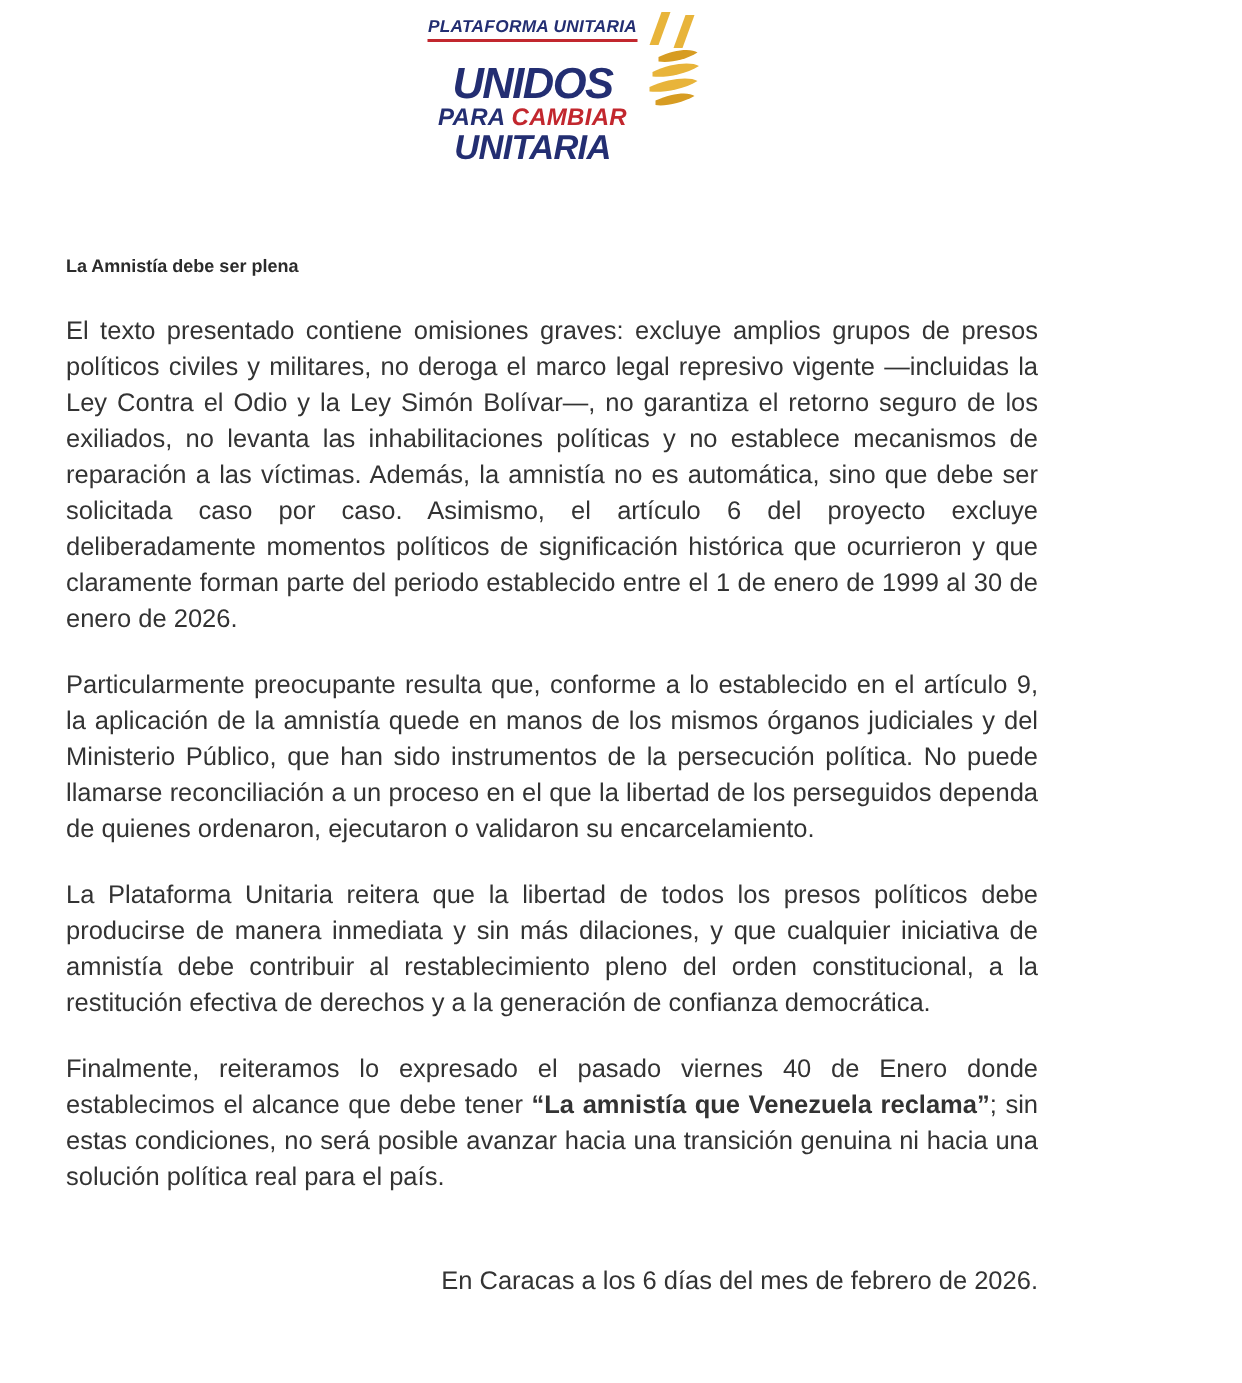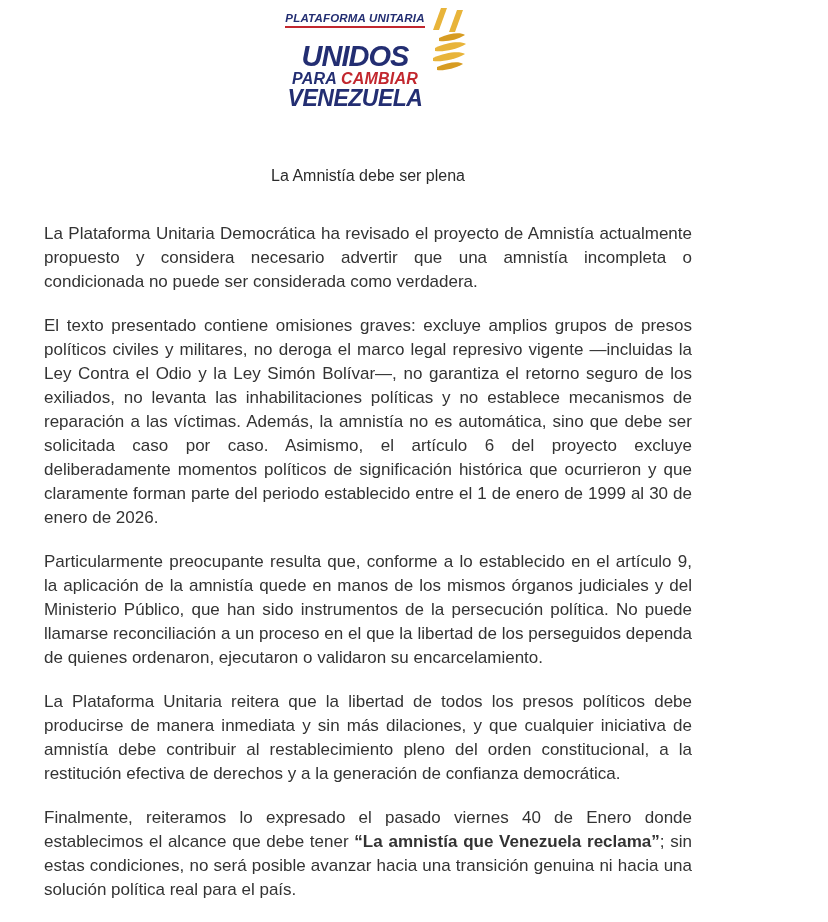--- a/index.html
+++ b/index.html
@@ -46,22 +46,22 @@
   }
   .logo-hand .y{fill:var(--yellow);}
   .logo-hand .yd{fill:var(--yellow-dark);}
 
   
   .doc{
     padding:0 44px;
   }
   .doc-title{
     margin:54px 0 0 0;
-    text-align:center;
-    font-size:16px;font-weight:normal;color:#2b2b2b;
+    text-align:left;
+    font-size:12px;font-weight:bold;color:#2b2b2b;
     line-height:24px;
   }
   .doc p.par{
     margin:20px 0 0 0;
     font-size:17px;line-height:24px;
     text-align:justify;
     color:var(--ink);
   }
   .doc p.par.first{margin-top:34px;}
   .doc .closing{
@@ -76,38 +76,37 @@
 
 <div class="page">
 
   <div class="logo-wrap">
     <div class="logo-inner">
       <div>
         <span class="logo-top">PLATAFORMA UNITARIA</span>
       </div>
       <div class="logo-unidos">UNIDOS</div>
       <div class="logo-mid"><span>PARA </span><span class="cambiar">CAMBIAR</span></div>
-      <div class="logo-venezuela">VENEZUELA</div>
+      <div class="logo-venezuela">UNITARIA</div>
       <svg class="logo-hand" viewBox="0 0 42 68" aria-hidden="true">
 
         <path class="y" d="M8 24 L16 2 L22 2 L14 24 Z"></path>
         <path class="y" d="M24 26 L32 4 L38 4 L30 26 Z"></path>
 
         <path class="yd" d="M14 32 C 24 27, 36 26, 40 29 C 32 34, 22 36, 14 35 Z"></path>
         <path class="y" d="M10 42 C 22 36, 36 35, 41 38 C 31 44, 18 46, 10 45 Z"></path>
         <path class="y" d="M8 52 C 21 46, 35 45, 40 48 C 30 54, 16 56, 8 55 Z"></path>
         <path class="yd" d="M12 61 C 23 56, 34 55, 38 58 C 29 63, 18 65, 12 64 Z"></path>
       </svg>
     </div>
   </div>
 
   <div class="doc">
     <h1 class="doc-title">La Amnistía debe ser plena</h1>
 
-    <p class="par first">La Plataforma Unitaria Democrática ha revisado el proyecto de Amnistía actualmente propuesto y considera necesario advertir que una amnistía incompleta o condicionada no puede ser considerada como verdadera.</p>
     <p class="par">El texto presentado contiene omisiones graves: excluye amplios grupos de presos políticos civiles y militares, no deroga el marco legal represivo vigente —incluidas la Ley Contra el Odio y la Ley Simón Bolívar—, no garantiza el retorno seguro de los exiliados, no levanta las inhabilitaciones políticas y no establece mecanismos de reparación a las víctimas. Además, la amnistía no es automática, sino que debe ser solicitada caso por caso. Asimismo, el artículo 6 del proyecto excluye deliberadamente momentos políticos de significación histórica que ocurrieron y que claramente forman parte del periodo establecido entre el 1 de enero de 1999 al 30 de enero de 2026.</p>
     <p class="par">Particularmente preocupante resulta que, conforme a lo establecido en el artículo 9, la aplicación de la amnistía quede en manos de los mismos órganos judiciales y del Ministerio Público, que han sido instrumentos de la persecución política. No puede llamarse reconciliación a un proceso en el que la libertad de los perseguidos dependa de quienes ordenaron, ejecutaron o validaron su encarcelamiento.</p>
     <p class="par">La Plataforma Unitaria reitera que la libertad de todos los presos políticos debe producirse de manera inmediata y sin más dilaciones, y que cualquier iniciativa de amnistía debe contribuir al restablecimiento pleno del orden constitucional, a la restitución efectiva de derechos y a la generación de confianza democrática.</p>
 
     <p class="par"><span>Finalmente, reiteramos lo expresado el pasado viernes 40 de Enero donde establecimos el alcance que debe tener </span><strong>“La amnistía que Venezuela reclama”</strong><span>; sin estas condiciones, no será posible avanzar hacia una transición genuina ni hacia una solución política real para el país.</span></p>
 
     <p class="closing">En Caracas a los 6 días del mes de febrero de 2026.</p>
   </div>
 
 </div>

